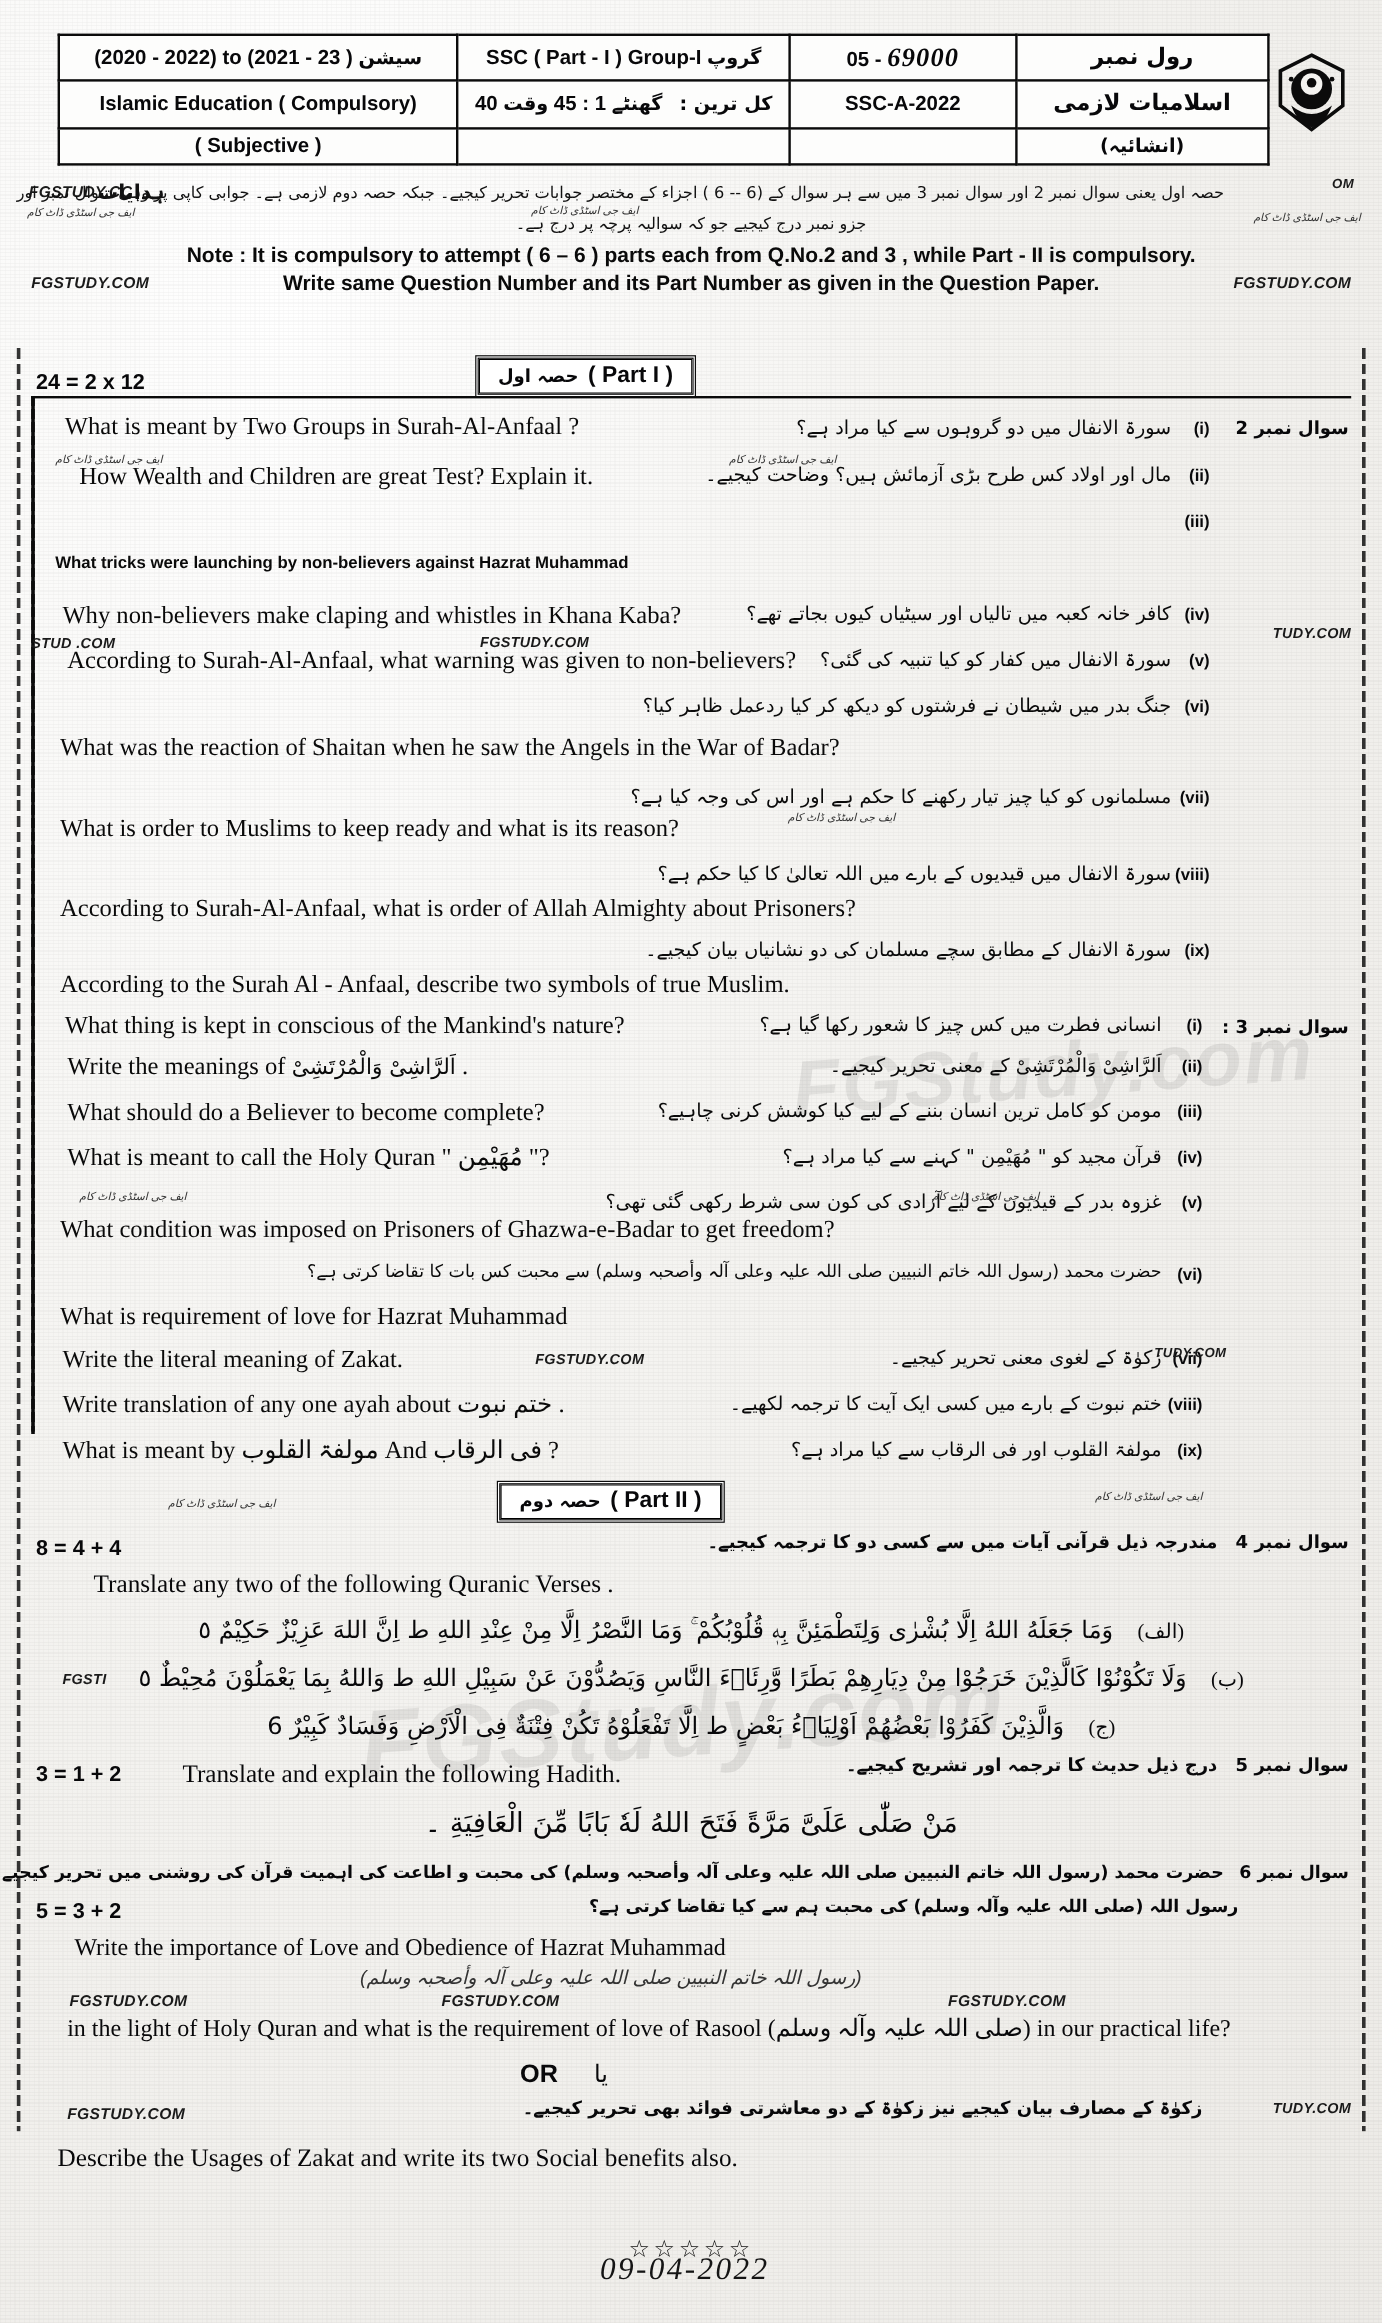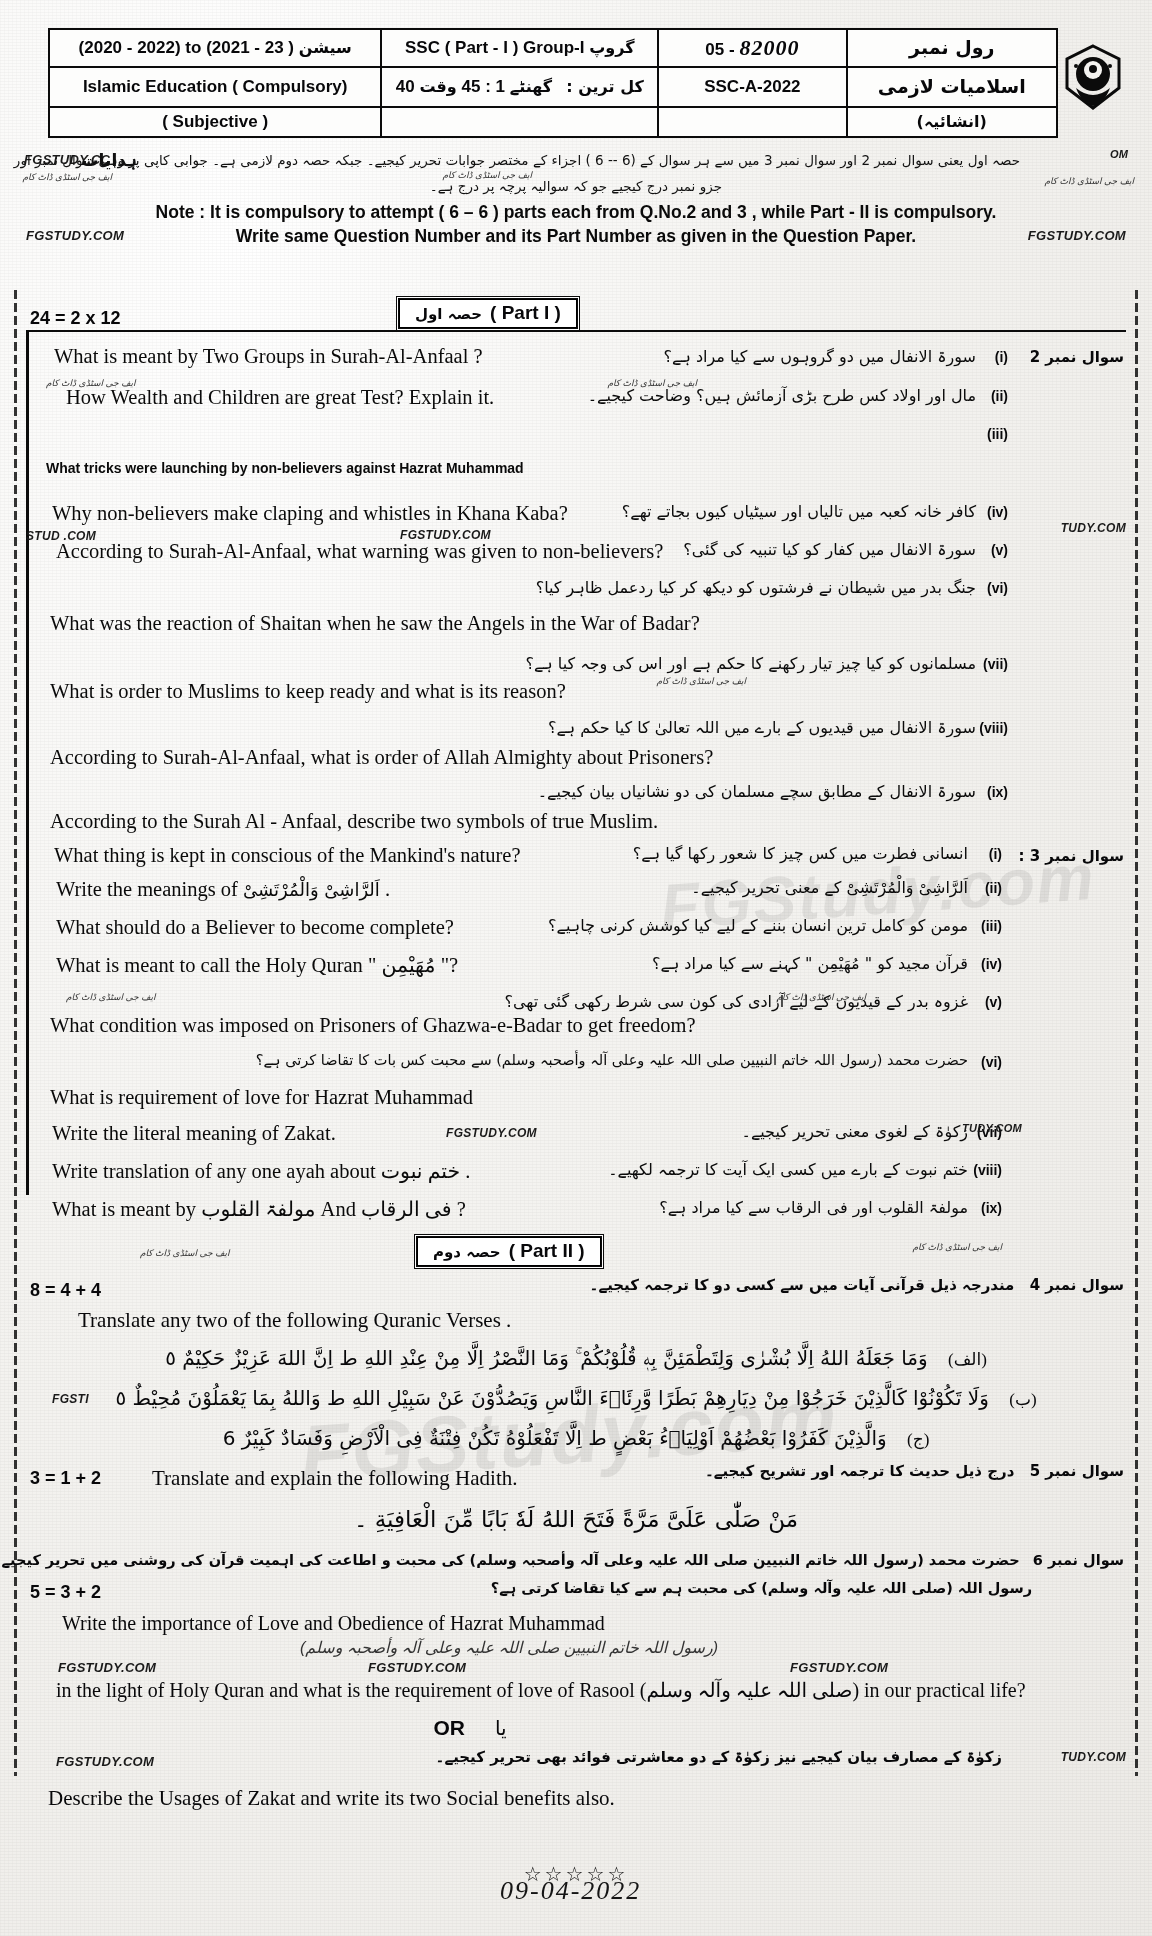--- a/index.html
+++ b/index.html
@@ -139,21 +139,21 @@
         <td class="c1">
           <span>(2020 - 2022) to (2021 - 23 )</span>
           <span class="urdu">سیشن</span>
         </td>
         <td class="c2">
           <span>SSC ( Part - I )  Group-I</span>
           <span class="urdu">گروپ</span>
         </td>
         <td class="c3">
           <span>05 -</span>
-          <span class="hand">82000</span>
+          <span class="hand">69000</span>
         </td>
         <td class="c4">
           <span class="urdu-big">رول نمبر</span>
         </td>
       </tr>
       <tr class="r2">
         <td class="c1 serif-lg">
           <span>Islamic Education ( Compulsory)</span>
         </td>
         <td class="c2">

